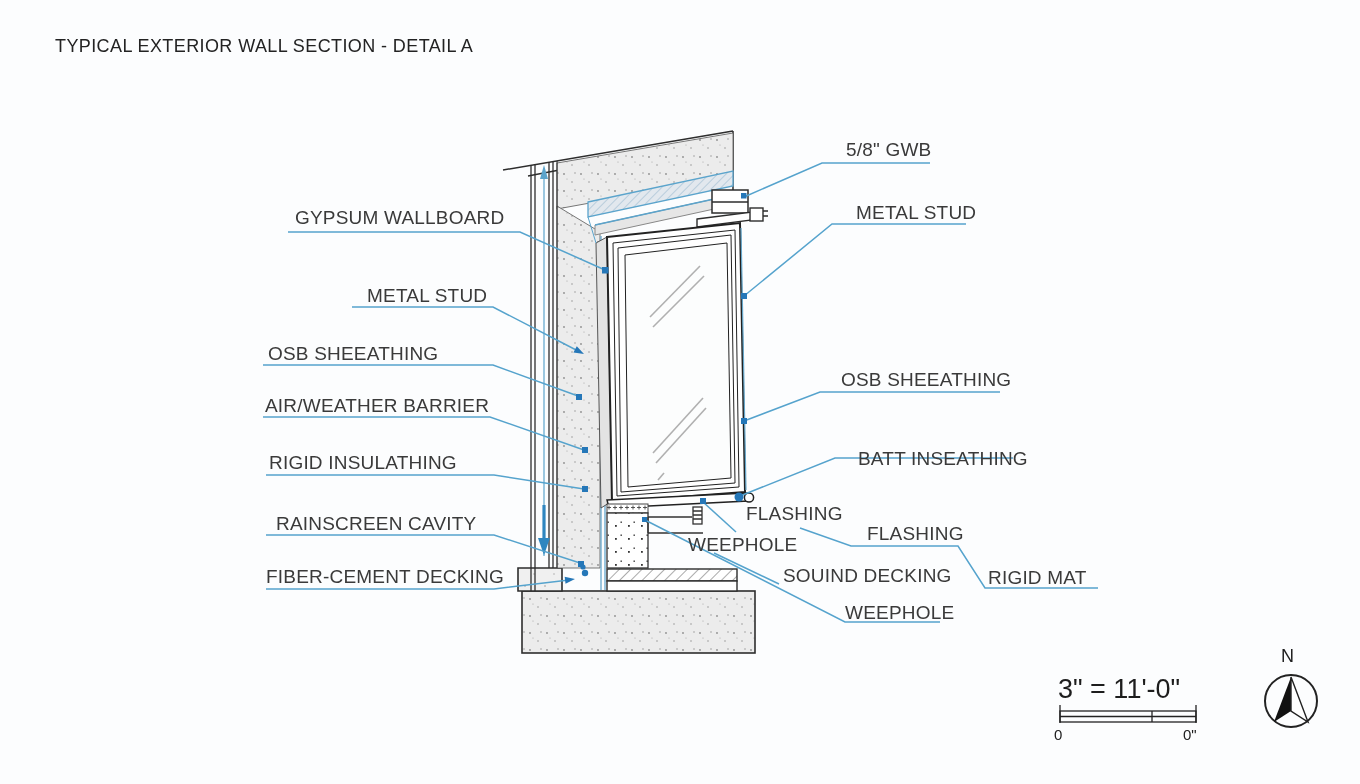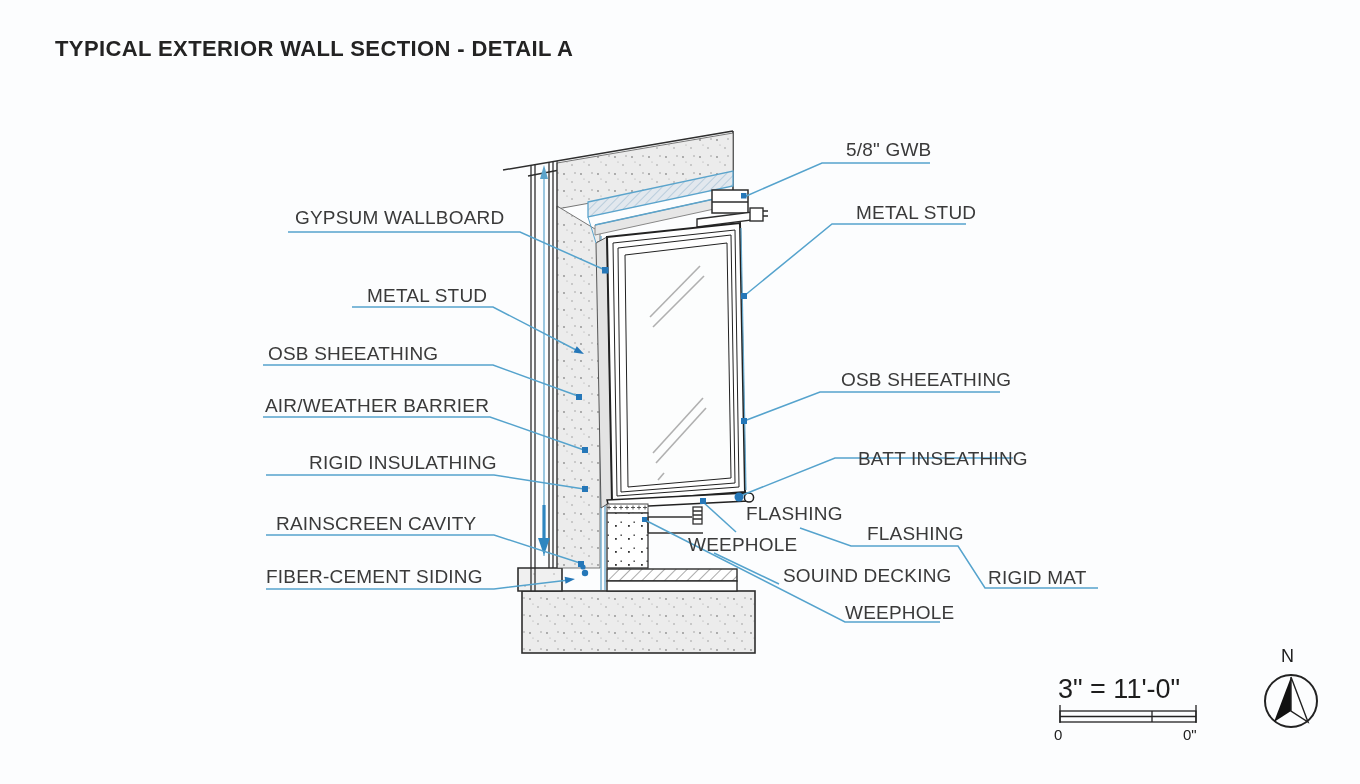--- a/index.html
+++ b/index.html
@@ -1,19 +1,19 @@
 <!DOCTYPE html>
 <html><head>
 <meta charset="utf-8">
 <style>
   html,body{margin:0;padding:0;background:#fdfdfe;}
   .canvas{position:relative;width:1360px;height:784px;background:#fcfdfe;overflow:hidden;
           font-family:"Liberation Sans",sans-serif;}
   svg.art{position:absolute;left:0;top:0;}
-  .title{position:absolute;left:55px;top:36px;font-size:22px;font-weight:700;color:#232323;
+  .title{position:absolute;left:55px;top:36px;font-size:18px;font-weight:400;color:#232323;
          letter-spacing:.4px;white-space:nowrap;}
   .lbl{position:absolute;font-size:19px;color:#3a3a3a;letter-spacing:.2px;white-space:nowrap;line-height:1;}
   .scale-text{position:absolute;left:1058px;top:674px;font-size:27px;color:#1d1d1d;font-weight:500;white-space:nowrap;}
   .scale-zero-l{position:absolute;left:1054px;top:726px;font-size:15px;color:#1d1d1d;}
   .scale-zero-r{position:absolute;left:1183px;top:726px;font-size:15px;color:#1d1d1d;}
   .north-n{position:absolute;left:1281px;top:646px;font-size:18px;color:#1d1d1d;}
 </style>
 </head>
 <body>
 
@@ -188,23 +188,23 @@
     <polygon points="1291,677 1308,722 1291,711" fill="#ffffff" stroke="#222" stroke-width="1.4"></polygon>
   </g>
 </svg>
 
 <div class="title">TYPICAL EXTERIOR WALL SECTION - DETAIL A</div>
 
 <div class="lbl" style="left:295px;top:208px;">GYPSUM WALLBOARD</div>
 <div class="lbl" style="left:367px;top:286px;">METAL STUD</div>
 <div class="lbl" style="left:268px;top:344px;">OSB SHEEATHING</div>
 <div class="lbl" style="left:265px;top:396px;">AIR/WEATHER BARRIER</div>
-<div class="lbl" style="left:269px;top:453px;margin-left:40px;">RIGID INSULATHING</div>
+<div class="lbl" style="left:269px;top:453px;">RIGID INSULATHING</div>
 <div class="lbl" style="left:276px;top:514px;">RAINSCREEN CAVITY</div>
-<div class="lbl" style="left:266px;top:567px;">FIBER-CEMENT SIDING</div>
+<div class="lbl" style="left:266px;top:567px;">FIBER-CEMENT DECKING</div>
 <div class="lbl" style="left:846px;top:140px;">5/8" GWB</div>
 <div class="lbl" style="left:856px;top:203px;">METAL STUD</div>
 <div class="lbl" style="left:841px;top:370px;">OSB SHEEATHING</div>
 <div class="lbl" style="left:858px;top:437px;margin-top:12px;">BATT INSEATHING</div>
 <div class="lbl" style="left:746px;top:504px;">FLASHING</div>
 <div class="lbl" style="left:867px;top:524px;">FLASHING</div>
 <div class="lbl" style="left:688px;top:535px;">WEEPHOLE</div>
 <div class="lbl" style="left:783px;top:566px;">SOUIND DECKING</div>
 <div class="lbl" style="left:988px;top:568px;">RIGID MAT</div>
 <div class="lbl" style="left:845px;top:603px;">WEEPHOLE</div>

